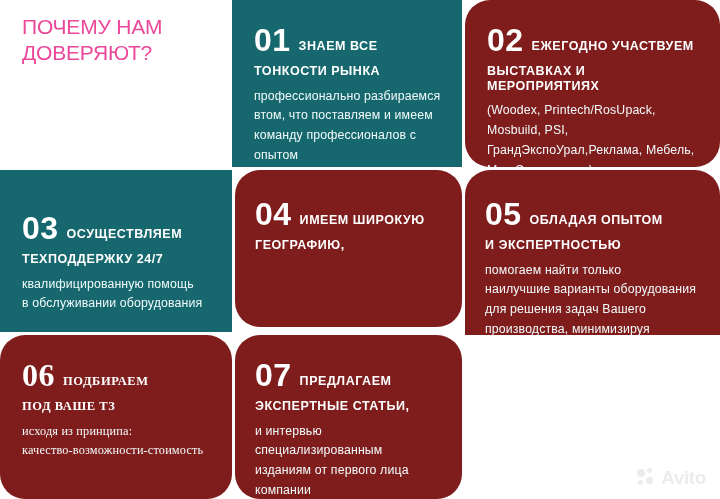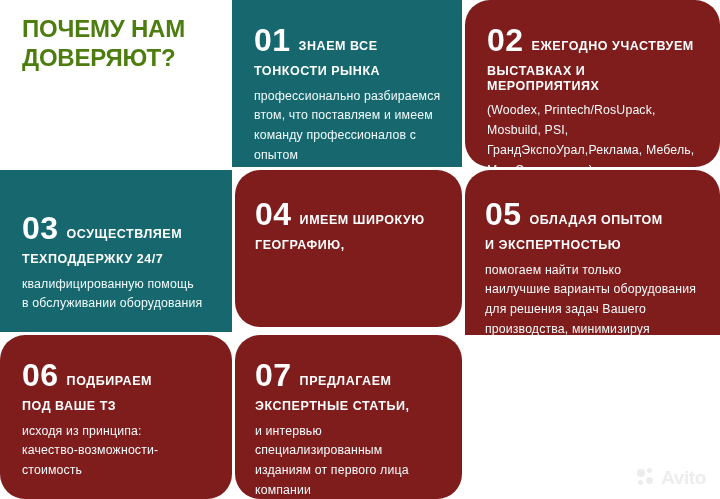--- a/index.html
+++ b/index.html
@@ -71,25 +71,25 @@
   
   .title-block {
     position: absolute;
     left: 0; top: 0;
     width: 232px;
     height: 167px;
     background: #ffffff;
     padding: 14px 14px 0 22px;
   }
   .title-text {
-    font-size: 24px;
-    font-weight: 700;
+    font-size: 21px;
+    font-weight: 400;
     line-height: 1.22;
     letter-spacing: -0.2px;
-    color: #4d7c0f;
+    color: #ec4899;
     text-transform: uppercase;
     white-space: pre-line;
   }
 
   
   .avito {
     position: absolute;
     right: 14px;
     bottom: 12px;
     display: flex;
@@ -185,21 +185,21 @@
         <span class="head-text2">И ЭКСПЕРТНОСТЬЮ</span>
       </div>
       <div class="body-copy">помогаем найти только
 наилучшие варианты оборудования
 для решения задач Вашего
 производства, минимизируя
 расходы</div>
     </div>
   </div>
 
-  <div class="cell light" style="left:0px; top:335px; width:232px; height:164px;">
+  <div class="cell light" style="left:0px; top:335px; width:232px; height:164px;font-family:Liberation Serif, serif;">
     <div class="cell-inner" style="padding:22px 14px 18px 22px;">
       <div class="head-line">
         <span class="num">06</span><span class="head-text">ПОДБИРАЕМ</span>
         <span class="head-text2">ПОД ВАШЕ ТЗ</span>
       </div>
       <div class="body-copy">исходя из принципа:
 качество-возможности-стоимость</div>
     </div>
   </div>
 

